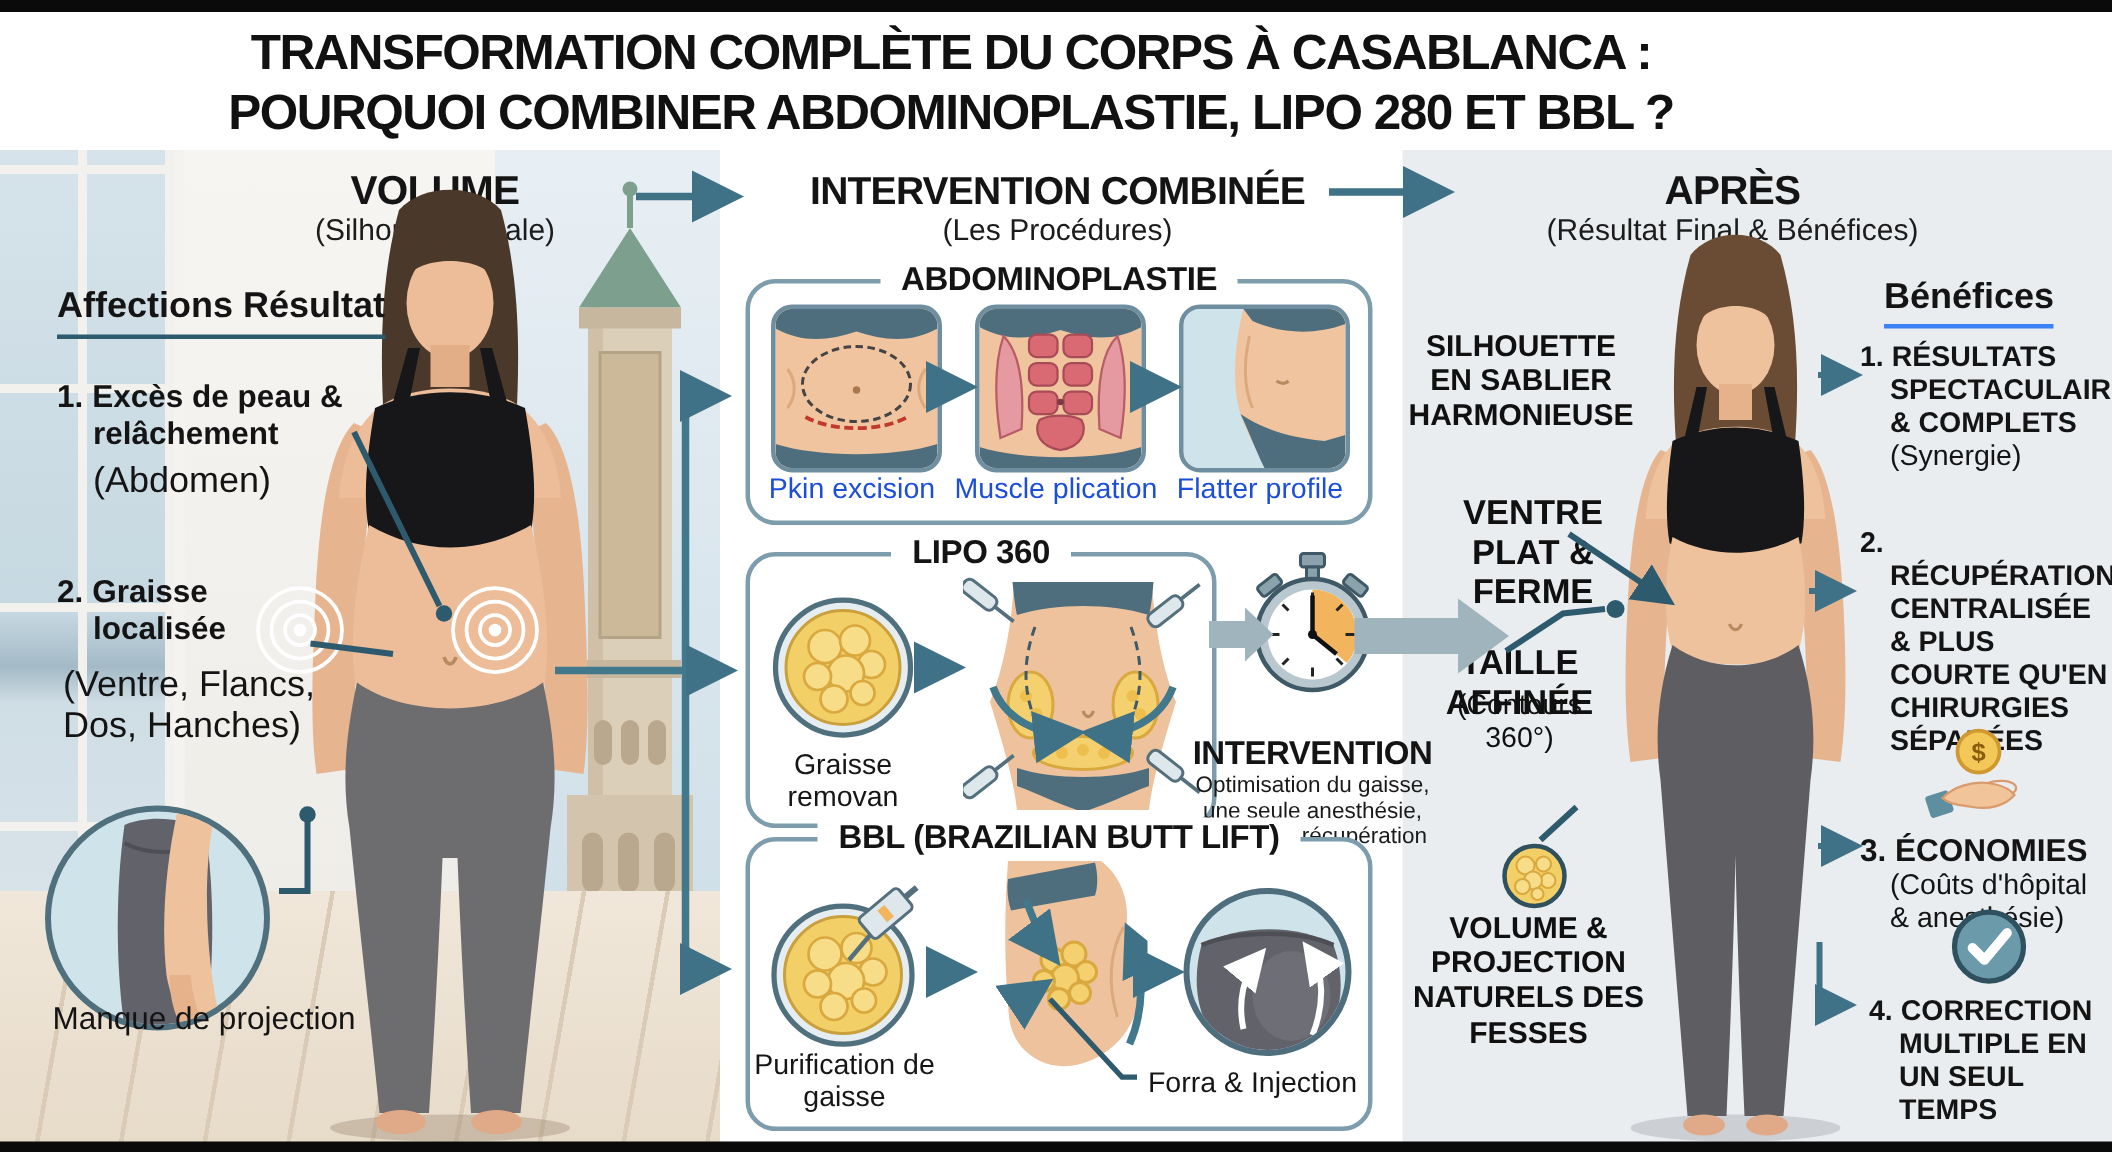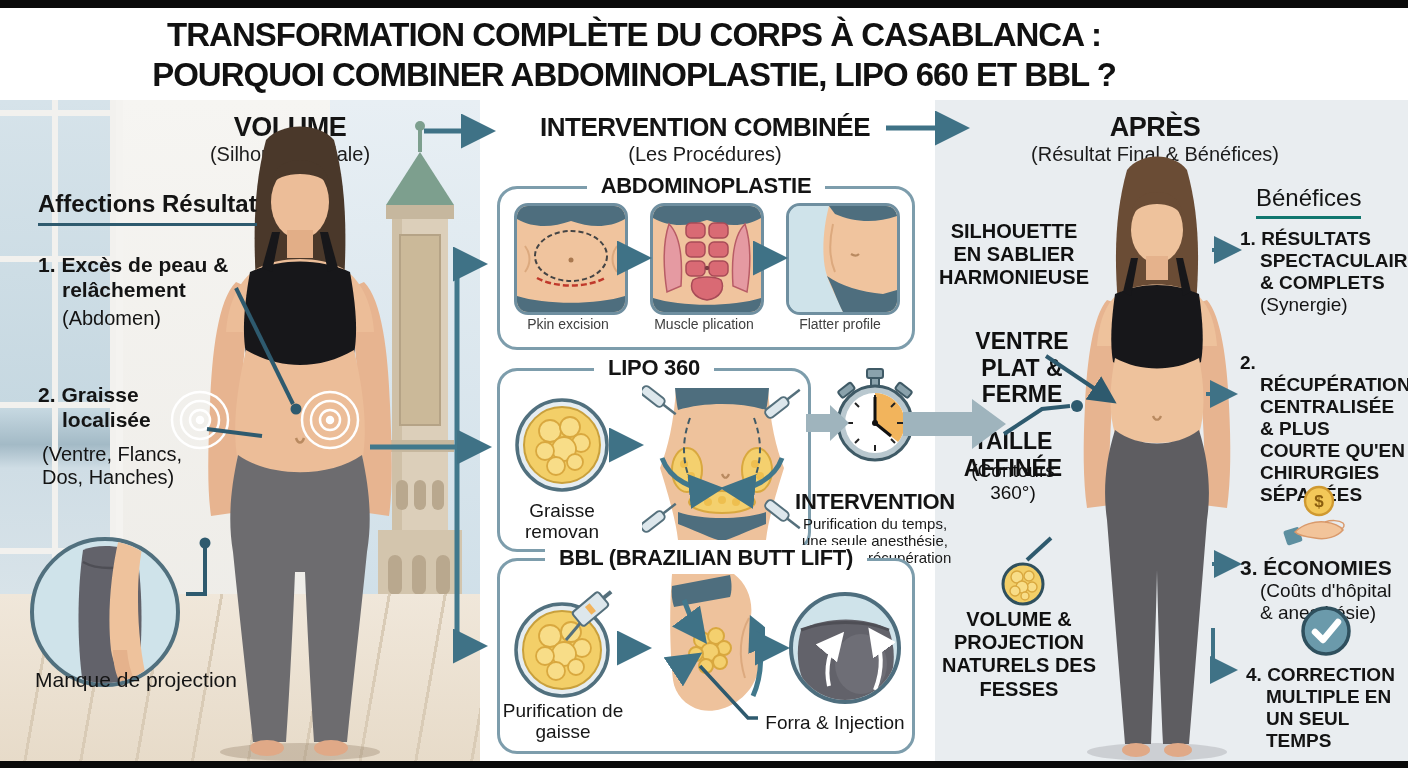--- a/index.html
+++ b/index.html
@@ -6,31 +6,31 @@
   #canvas{position:relative;width:1408px;height:768px;background:#fff;overflow:hidden;
           font-family:"Liberation Sans", sans-serif;color:#141414;}
   .abs{position:absolute;}
   .bar{position:absolute;left:0;width:1408px;background:#0a0a0a;}
   .title-line{width:1268px;text-align:center;font-weight:700;font-size:33px;letter-spacing:-1px;color:#111;}
   .colhead{text-align:center;font-weight:700;font-size:27px;letter-spacing:-0.5px;}
   .colsub{text-align:center;font-size:20px;color:#1c1c1c;}
   .sechead{font-weight:700;font-size:24px;border-bottom:3px solid #2e5a6e;padding-bottom:5px;}
   .hang{padding-left:24px;text-indent:-24px;font-weight:700;font-size:21px;line-height:1.18;margin:0;}
   .hang .num{margin-right:6px;}
-  .plain{font-size:20px;line-height:1.15;margin:4px 0 0 0;}
+  .plain{font-size:24px;line-height:1.15;margin:4px 0 0 0;}
   .procbox{position:absolute;border:3px solid #7d9dac;border-radius:20px;background:#fff;}
   .procbox .btitle{position:absolute;top:-16px;left:0;right:0;text-align:center;}
   .procbox .btitle span{background:#fff;padding:0 14px;font-weight:700;font-size:22px;letter-spacing:-0.3px;}
   .panel{position:absolute;border:3px solid #6f8fa0;border-radius:14px;background:#cfe3ea;overflow:hidden;}
-  .steplbl{position:absolute;text-align:center;font-size:14px;color:#404040;}
+  .steplbl{position:absolute;text-align:center;font-size:19px;color:#1d4ed8;}
   .cap{position:absolute;text-align:center;font-size:19px;line-height:1.12;color:#161616;}
   .hl1{position:absolute;text-align:center;font-weight:700;font-size:22px;letter-spacing:-0.3px;}
   .hlsub{position:absolute;text-align:center;font-size:15px;line-height:1.18;color:#1a1a1a;}
   .rlabel{position:absolute;text-align:center;font-weight:700;line-height:1.16;color:#101010;}
-  .bhead{font-weight:400;font-size:24px;border-bottom:3px solid #0f766e;padding-bottom:4px;}
+  .bhead{font-weight:700;font-size:24px;border-bottom:3px solid #3b82f6;padding-bottom:4px;}
   .bitem{position:absolute;font-size:19px;line-height:1.16;}
   .bitem .bb{font-weight:700;padding-left:20px;text-indent:-20px;display:block;}
   .bitem .bn{display:block;padding-left:20px;font-weight:400;}
   svg{display:block;}
 </style>
 </head>
 <body>
 
 <div id="canvas">
 
@@ -66,21 +66,21 @@
   <div class="abs" style="left:0;top:594px;width:480px;height:168px;background:
        repeating-linear-gradient(100deg,rgba(201,183,154,0) 0 52px,#d9cbb6 52px 55px),
        linear-gradient(#f0e7da,#e7dbc9);"></div>
 
   <div class="abs" style="left:480px;top:100px;width:455px;height:662px;background:#ffffff;"></div>
 
   <div class="abs" style="left:935px;top:100px;width:473px;height:662px;background:#e9edf0;"></div>
 
   <div class="bar" style="top:0;height:8px;"></div>
   <div class="abs title-line" style="top:16px;">TRANSFORMATION COMPLÈTE DU CORPS À CASABLANCA :</div>
-  <div class="abs title-line" style="top:56px;">POURQUOI COMBINER ABDOMINOPLASTIE, LIPO 660 ET BBL ?</div>
+  <div class="abs title-line" style="top:56px;">POURQUOI COMBINER ABDOMINOPLASTIE, LIPO 280 ET BBL ?</div>
 
   <div class="abs colhead" style="left:180px;top:112px;width:220px;">VOLUME</div>
   <div class="abs colsub" style="left:155px;top:143px;width:270px;">(SilhouetteInitiale)</div>
 
   <div class="abs colhead" style="left:515px;top:112px;width:380px;font-size:26px;">INTERVENTION COMBINÉE</div>
   <div class="abs colsub" style="left:515px;top:143px;width:380px;">(Les Procédures)</div>
 
   <div class="abs colhead" style="left:1035px;top:112px;width:240px;">APRÈS</div>
   <div class="abs colsub" style="left:1015px;top:143px;width:280px;">(Résultat Final &amp; Bénéfices)</div>
 
@@ -268,21 +268,21 @@
       <line x1="28" y1="38" x2="32" y2="42"></line>
         <line x1="64" y1="74" x2="68" y2="78"></line>
       <line x1="28" y1="78" x2="32" y2="74"></line>
         <line x1="64" y1="42" x2="68" y2="38"></line>
     </g>
     <line x1="48" y1="58" x2="48" y2="32" stroke="#111" stroke-width="3"></line>
     <line x1="48" y1="58" x2="64" y2="71" stroke="#111" stroke-width="3"></line>
     <circle cx="48" cy="58" r="3" fill="#111"></circle>
   </svg>
   <div class="hl1" style="left:775px;top:489px;width:200px;">INTERVENTION</div>
-  <div class="hlsub" style="left:770px;top:515px;width:210px;">Purification du temps,</div>
+  <div class="hlsub" style="left:770px;top:515px;width:210px;">Optimisation du gaisse,</div>
   <div class="hlsub" style="left:770px;top:532px;width:210px;">une seule anesthésie,</div>
   <div class="hlsub" style="left:770px;top:549px;width:210px;">une seule récupération</div>
 
   <div class="procbox" style="left:497px;top:558px;width:412px;height:190px;">
     <div class="btitle"><span>BBL (BRAZILIAN BUTT LIFT)</span></div>
   </div>
   <svg class="abs" style="left:510px;top:584px;" width="112" height="118" viewBox="0 0 112 118">
     <circle cx="52" cy="66" r="46" fill="#e6edf1" stroke="#51707e" stroke-width="3.5"></circle>
     <circle cx="52" cy="66" r="39" fill="#f3cf68" stroke="#c9a03c" stroke-width="2"></circle>
     <g fill="#f8dd88" stroke="#d9a83f" stroke-width="1.8">

